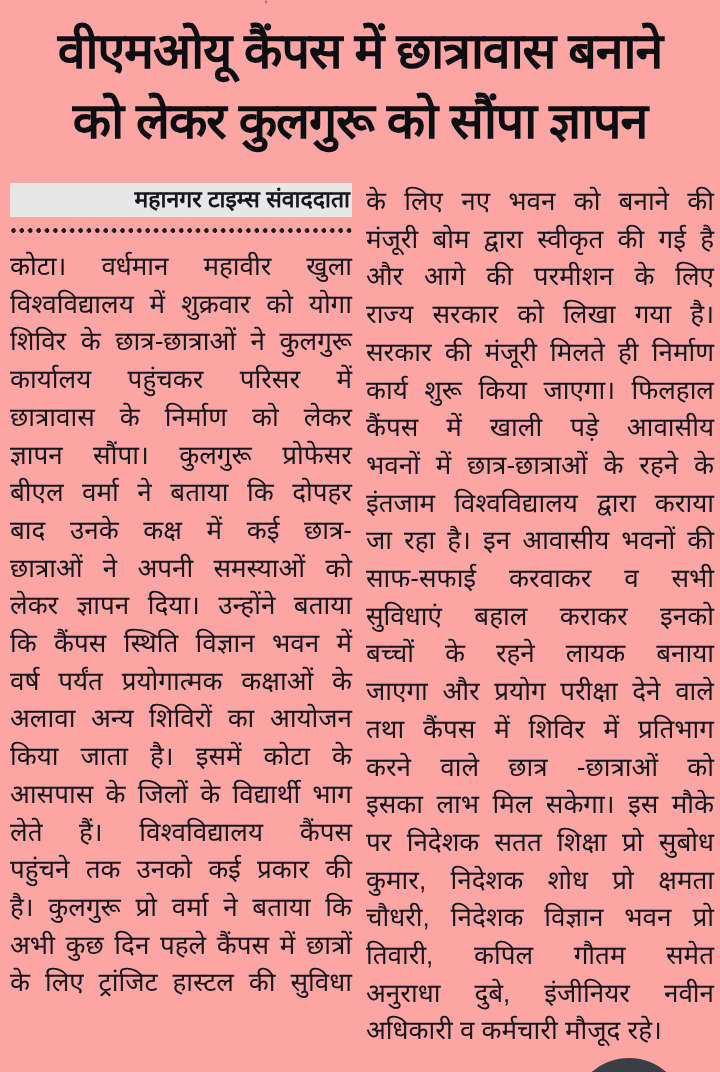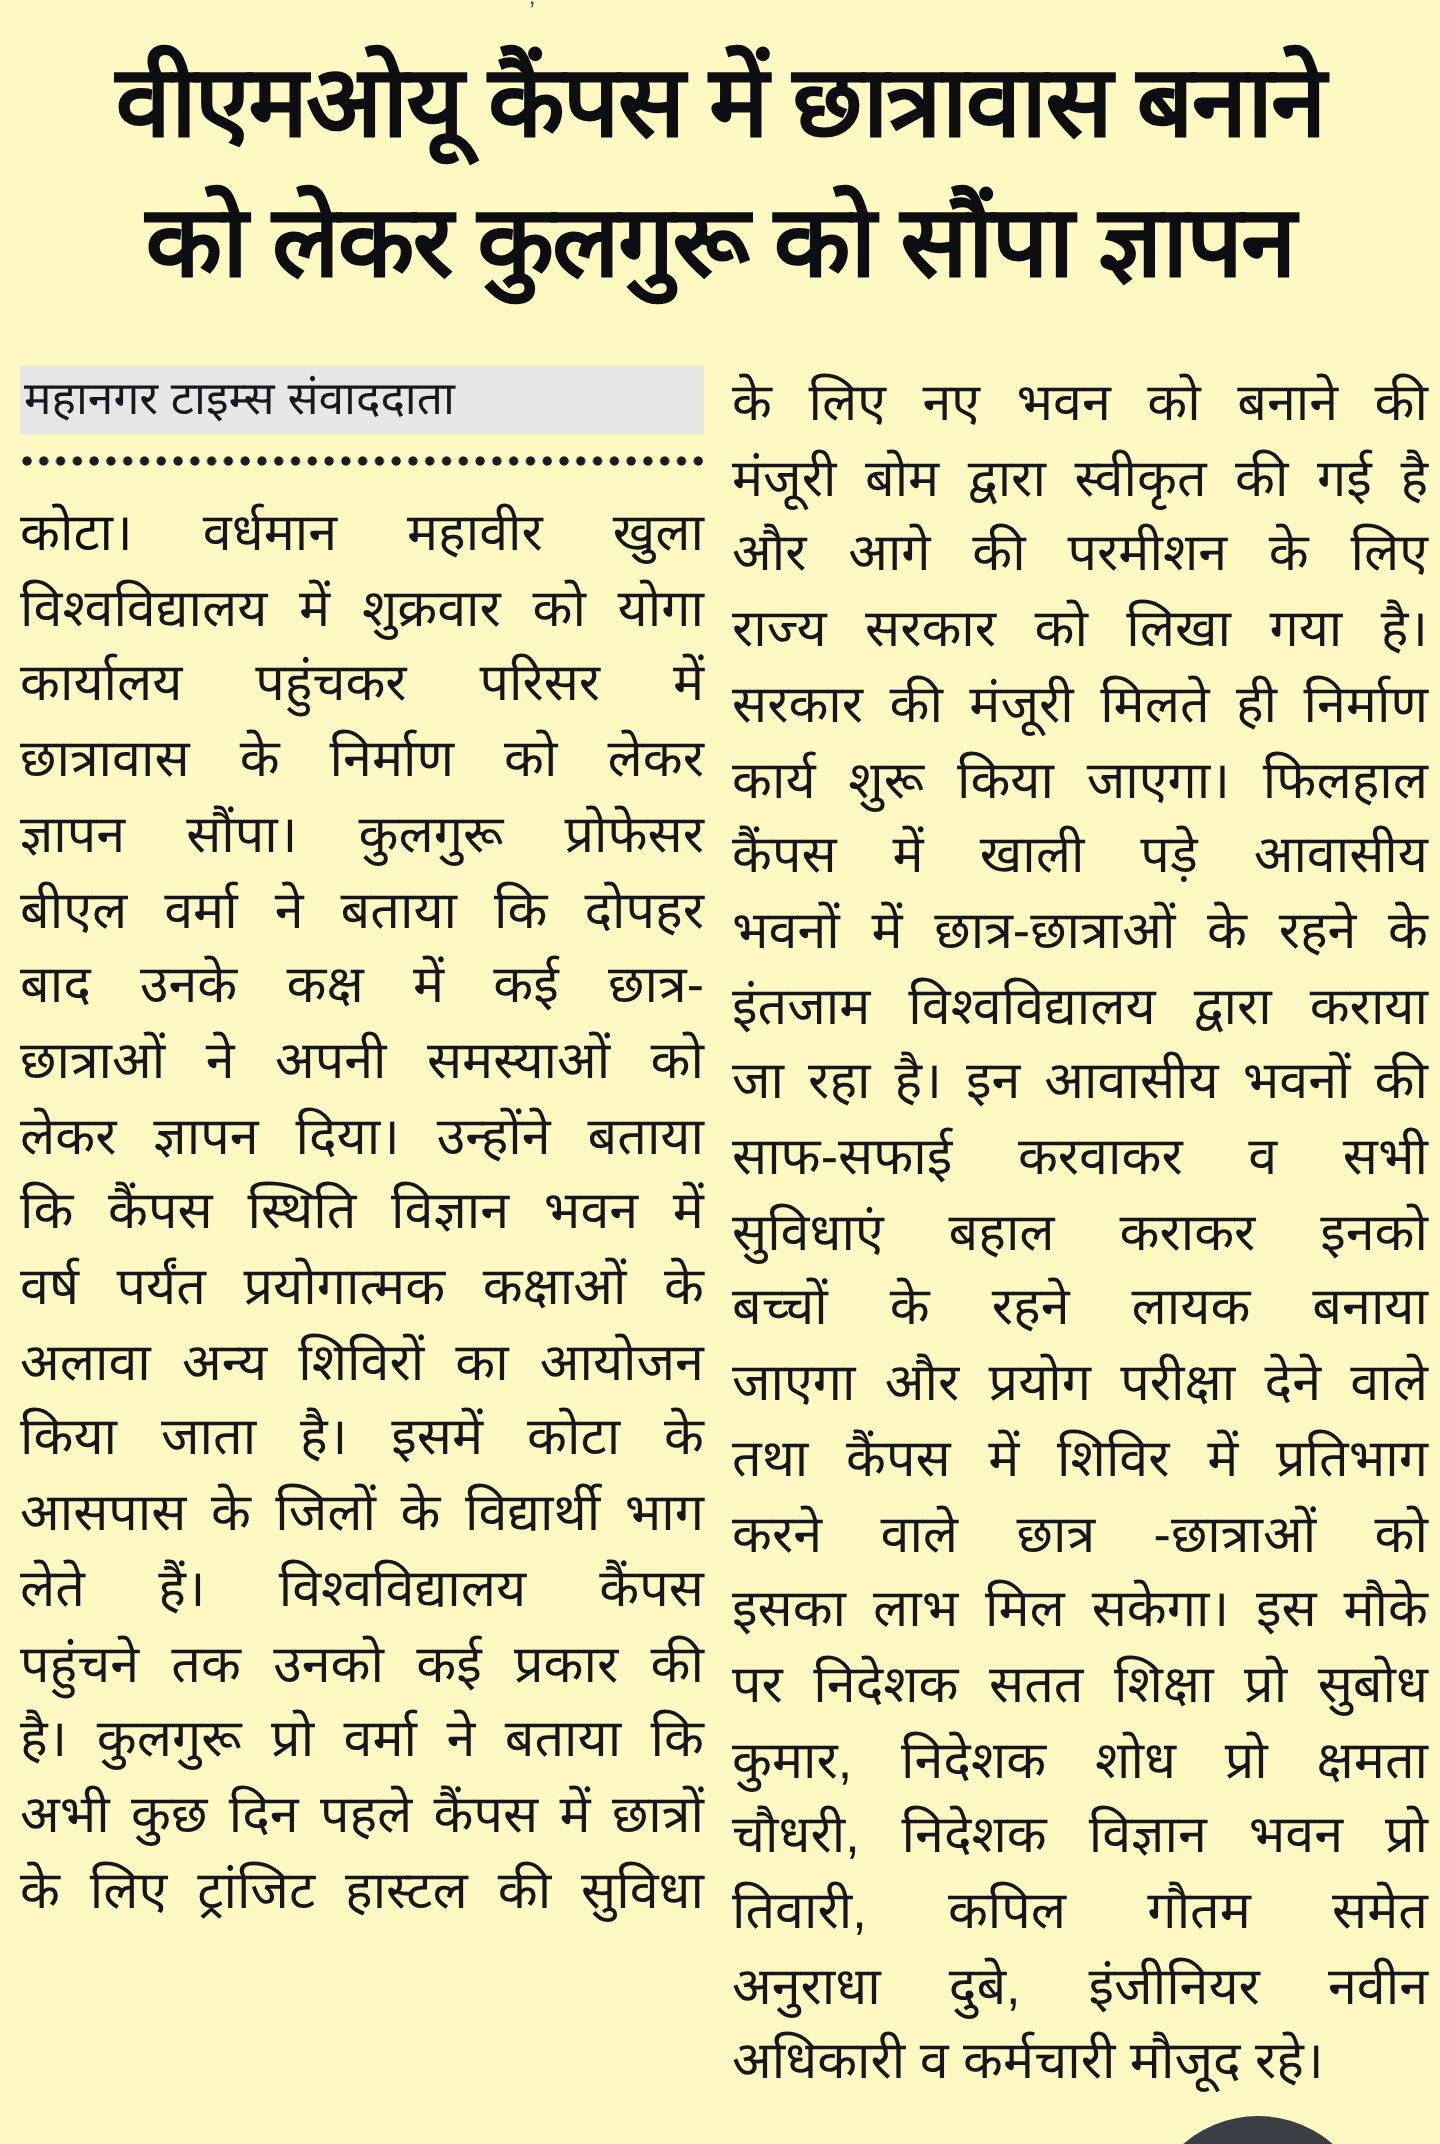--- a/index.html
+++ b/index.html
@@ -1,20 +1,20 @@
 <!DOCTYPE html>
 <html><head>
 <meta charset="utf-8">
 <style>
   html, body { margin: 0; padding: 0; background: #ffffff; }
   .page {
     position: relative;
     width: 720px;
     height: 1072px;
-    background: #fef9c3;
+    background: #fca5a5;
     overflow: hidden;
     font-family: "Liberation Sans", sans-serif;
     color: #15171c;
   }
   
   .top-fragments {
     position: absolute;
     top: -10px;
     left: 55px;
     width: 660px;
@@ -38,22 +38,22 @@
     letter-spacing: -1px;
   }
   .col {
     position: absolute;
     top: 183px;
   }
   .col-left { left: 10px;  width: 342px; }
   .col-right { left: 366px; width: 348px; }
   .byline-box {
     background: #e7e7e7;
-    text-align: left;
-    font-weight: normal;
+    text-align: right;
+    font-weight: bold;
     font-size: 23px;
     line-height: 31px;
     color: #16181d;
     padding: 1px 2px 2px;
   }
   .dotted-rule {
     margin-top: 10px;
     height: 7px;
     background: radial-gradient(circle at 3.5px 3.5px, #1a1c21 2.1px, rgba(0,0,0,0) 2.5px);
     background-size: 8.4px 7px;
@@ -93,20 +93,21 @@
     <div>को लेकर कुलगुरू को सौंपा ज्ञापन</div>
   </div>
 
   <div class="col col-left">
     <div class="byline-box">महानगर टाइम्स संवाददाता</div>
     <div class="dotted-rule"></div>
     <div class="body-lines">
       <div class="line"><span class="dateline">कोटा।</span> <span>वर्धमान महावीर खुला</span></div>
       <div>
           <div class="line">विश्वविद्यालय में शुक्रवार को योगा</div>
+          <div class="line">शिविर के छात्र-छात्राओं ने कुलगुरू</div>
           <div class="line">कार्यालय पहुंचकर परिसर में</div>
           <div class="line">छात्रावास के निर्माण को लेकर</div>
           <div class="line">ज्ञापन सौंपा। कुलगुरू प्रोफेसर</div>
           <div class="line">बीएल वर्मा ने बताया कि दोपहर</div>
           <div class="line">बाद उनके कक्ष में कई छात्र-</div>
           <div class="line">छात्राओं ने अपनी समस्याओं को</div>
           <div class="line">लेकर ज्ञापन दिया। उन्होंने बताया</div>
           <div class="line">कि कैंपस स्थिति विज्ञान भवन में</div>
           <div class="line">वर्ष पर्यंत प्रयोगात्मक कक्षाओं के</div>
           <div class="line">अलावा अन्य शिविरों का आयोजन</div>

